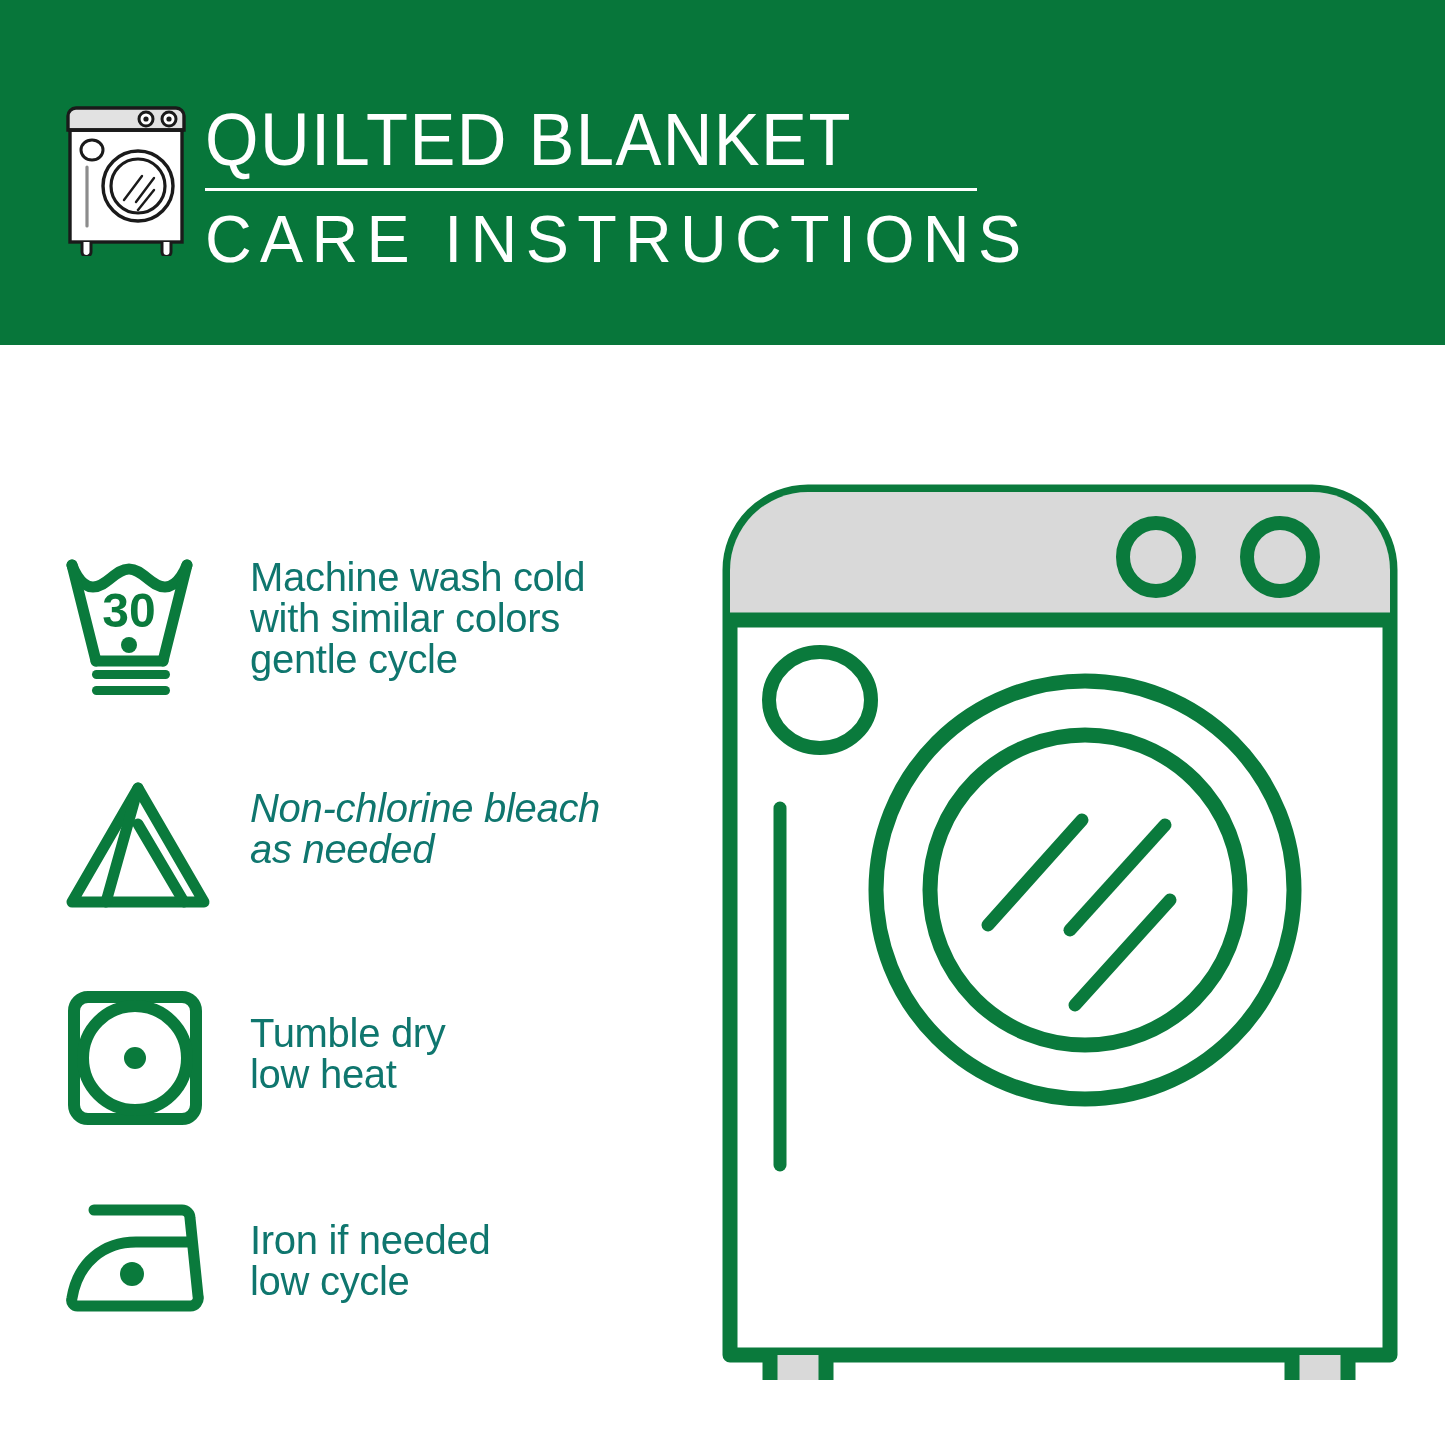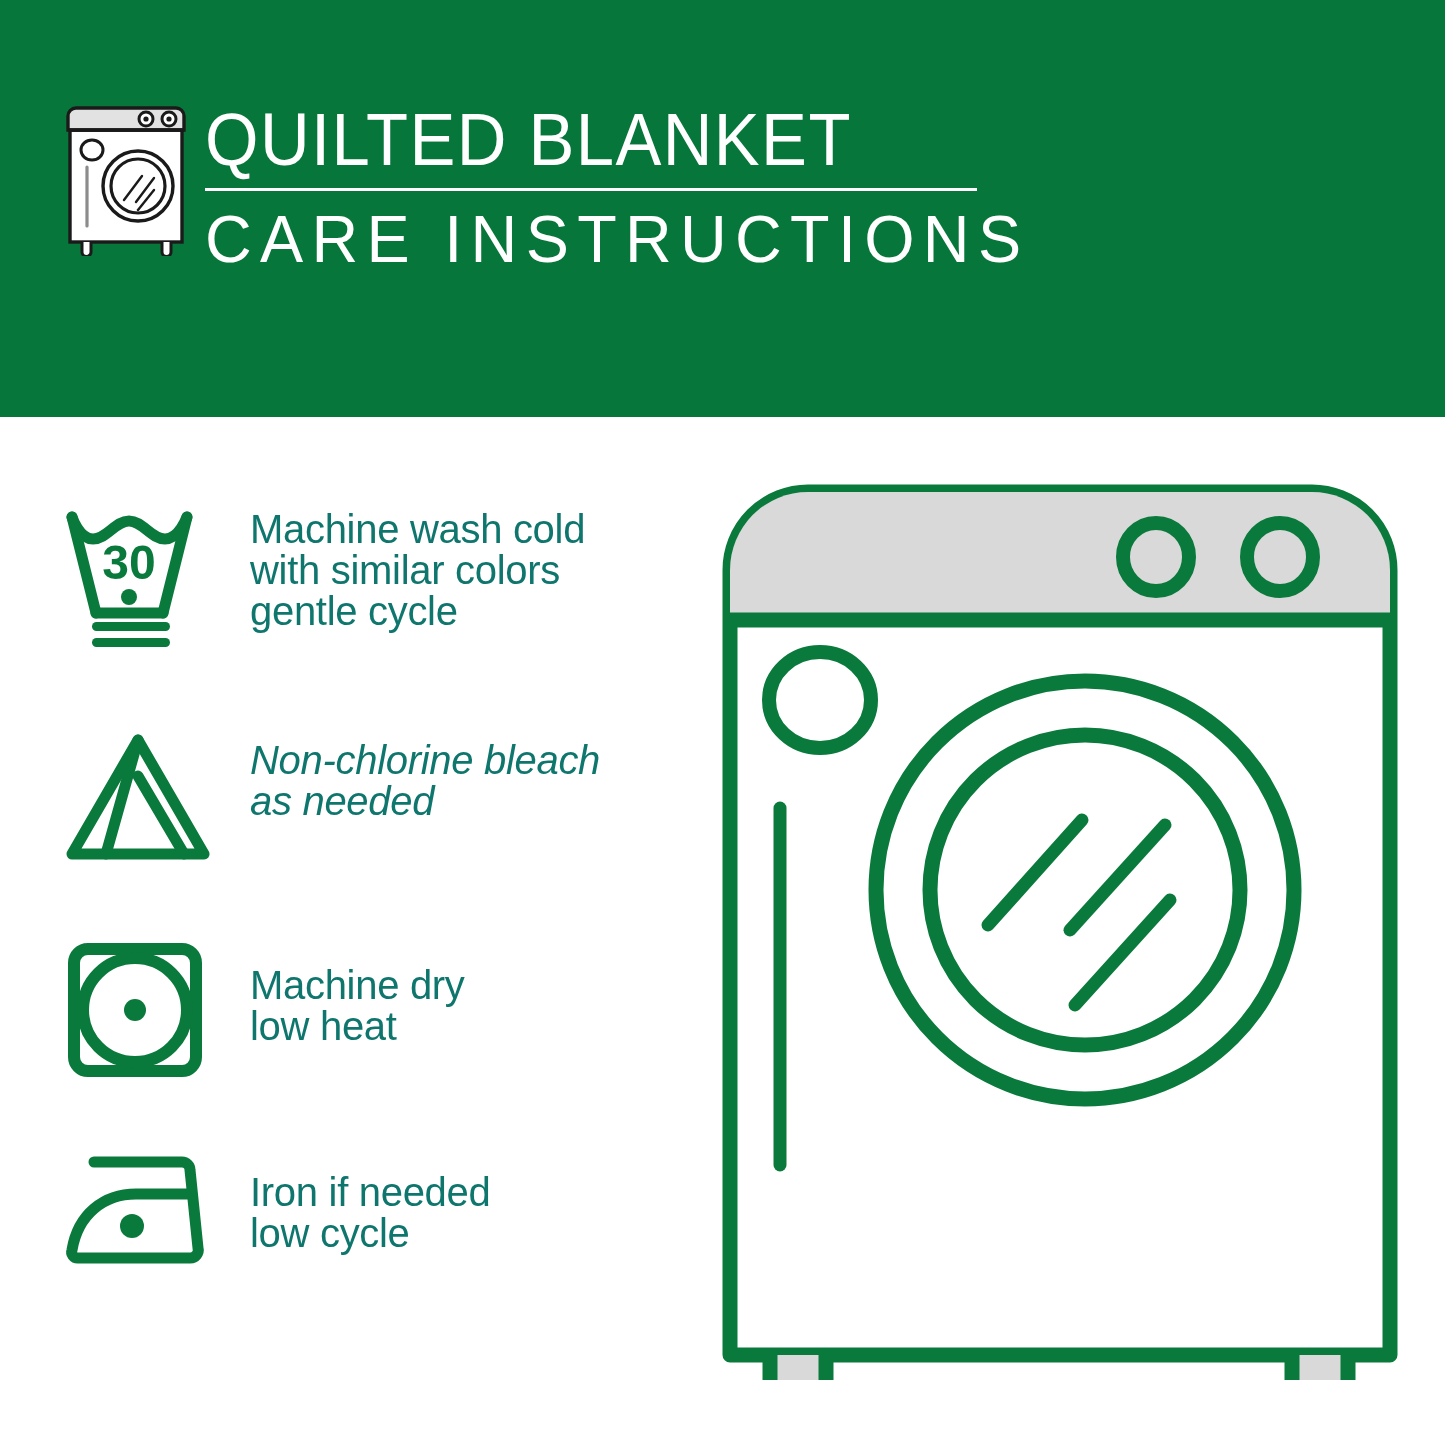--- a/index.html
+++ b/index.html
@@ -17,21 +17,21 @@
     width: 1445px;
     height: 1445px;
     background: #ffffff;
   }
 
   
   #header {
     position: absolute;
     left: 0; top: 0;
     width: 1445px;
-    height: 417px;
+    height: 345px;
     background: #07763a;
   }
 
   #header-logo {
     position: absolute;
     left: 66px;
     top: 104px;
     width: 126px;
     height: 152px;
   }
@@ -74,20 +74,21 @@
     transform: scaleX(0.98);
     transform-origin: left center;
   }
 
   
   .care-row {
     position: absolute;
     left: 60px;
     display: flex;
     align-items: flex-start;
+    margin-top: 48px;
   }
 
   .care-symbol {
     width: 190px;
     flex: 0 0 190px;
     display: flex;
     align-items: flex-start;
     justify-content: flex-start;
   }
 
@@ -196,21 +197,21 @@
   </div>
 
   <div class="care-row" id="row-dry">
     <div class="care-symbol">
       <svg width="150" height="150" viewBox="0 0 150 150">
         <rect x="14" y="14" width="122" height="122" rx="14" ry="14" fill="none" stroke="#0a7a3c" stroke-width="12"></rect>
         <circle cx="75" cy="75" r="52" fill="none" stroke="#0a7a3c" stroke-width="12"></circle>
         <circle cx="75" cy="75" r="11" fill="#0a7a3c"></circle>
       </svg>
     </div>
-    <div class="care-text">Machine dry
+    <div class="care-text">Tumble dry
 low heat</div>
   </div>
 
   <div class="care-row" id="row-iron">
     <div class="care-symbol">
       <svg width="170" height="128" viewBox="0 0 170 128">
         <g fill="none" stroke="#0a7a3c" stroke-width="11" stroke-linecap="round" stroke-linejoin="round">
           <path d="M34 14 L122 14 A8 8 0 0 1 130 22 L138 100 A8 8 0 0 1 130 110 L18 110 A6 6 0 0 1 12 102 C18 66 44 46 76 46 L128 46"></path>
         </g>
         <circle cx="72" cy="78" r="12" fill="#0a7a3c"></circle>

